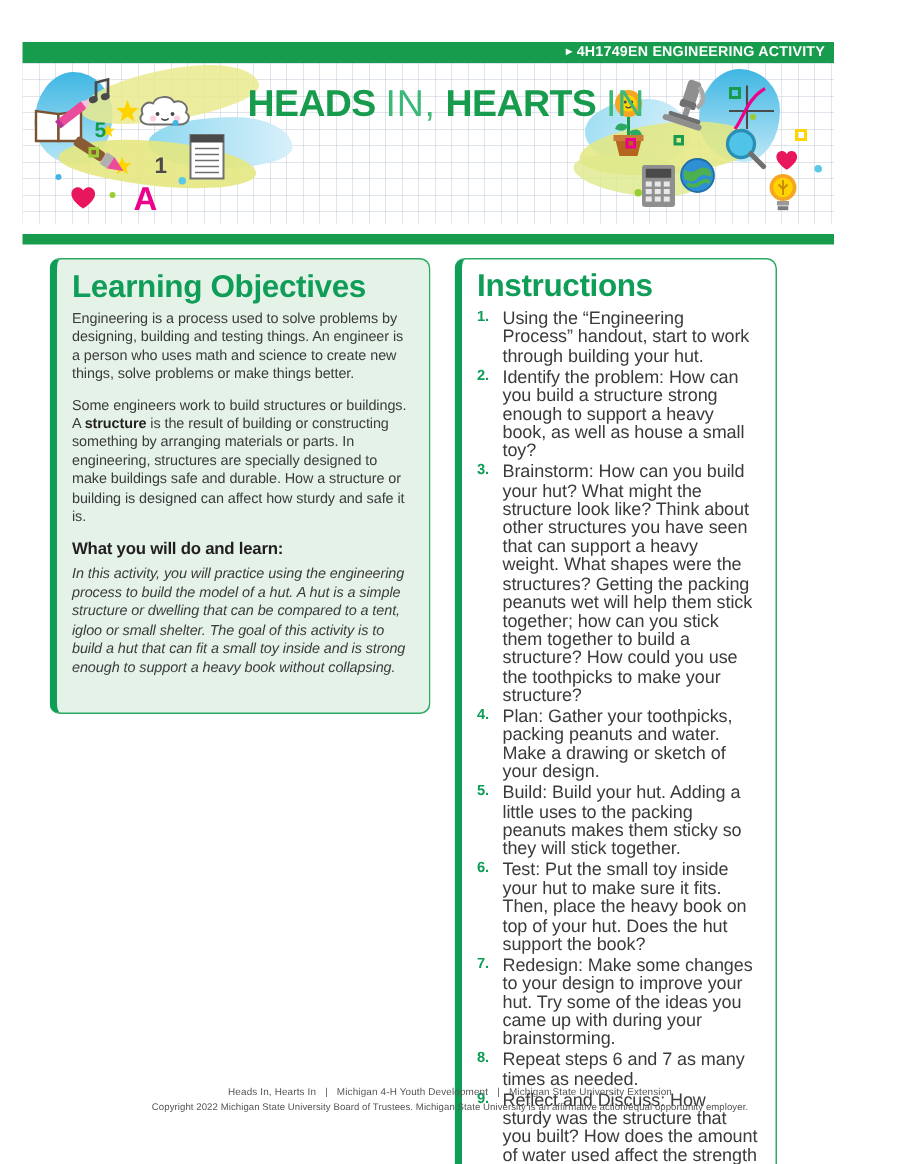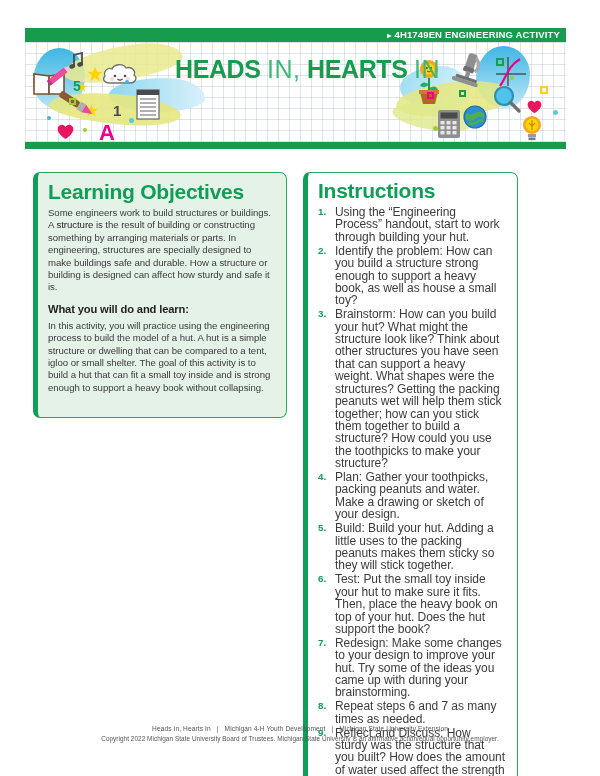--- a/index.html
+++ b/index.html
@@ -19,24 +19,24 @@
   
   .page {
     position: absolute;
     inset: 0;
     background: #ffffff;
   }
 
   
   .banner {
     position: absolute;
-    left: 25px;
+    left: 15px;
     top: 28px;
     width: 541px;
-    height: 121px;
+    height: 135px;
   }
   .banner-topbar {
     position: absolute;
     left: 0; top: 0;
     width: 100%;
     height: 14px;
     background: #179b4c;
   }
   .banner-kicker {
     position: absolute;
@@ -173,22 +173,22 @@
     line-height: 14px;
     letter-spacing: -0.15px;
   }
   .body-p {
     font-size: 9.6px;
     line-height: 12.4px;
     color: #3b3b3b;
     margin: 0 0 8px 0;
     letter-spacing: -0.05px;
   }
-  .body-p:last-child { margin-bottom: 11px; }
-  .body-p b { color: #231f20; font-weight: normal; }
+  .body-p:last-child { margin-bottom: 11px; font-style: italic; }
+  .body-p b { color: #231f20; font-weight: bold; }
 
   
   ol.steps {
     list-style: none;
     margin: 0;
     padding: 0;
     counter-reset: step;
   }
   ol.steps li {
     position: relative;
@@ -413,20 +413,21 @@
       <div class="title-block">
         <div class="title-main"><span>HEADS</span> <span class="thin">IN,</span> <span>HEARTS</span> <span class="thin">IN</span></div>
       </div>
     </div>
 
     <div class="banner-bottombar"></div>
   </div>
 
   <div class="col-left">
     <div class="panel-title">Learning Objectives</div>
+    <p class="body-p">Engineering is a process used to solve problems by designing, building and testing things. An engineer is a person who uses math and science to create new things, solve problems or make things better.</p>
     <p class="body-p"><span>Some engineers work to build structures or buildings. A </span><b>structure</b><span> is the result of building or constructing something by arranging materials or parts. In engineering, structures are specially designed to make buildings safe and durable. How a structure or building is designed can affect how sturdy and safe it is.</span></p>
     <div class="sub-head">What you will do and learn:</div>
     <p class="body-p">In this activity, you will practice using the engineering process to build the model of a hut. A hut is a simple structure or dwelling that can be compared to a tent, igloo or small shelter. The goal of this activity is to build a hut that can fit a small toy inside and is strong enough to support a heavy book without collapsing.</p>
   </div>
 
   <div class="col-right">
     <div class="panel-title">Instructions</div>
     <ol class="steps">
       <li>Using the “Engineering Process” handout, start to work through building your hut.</li>
       <li>Identify the problem: How can you build a structure strong enough to support a heavy book, as well as house a small toy?</li>

